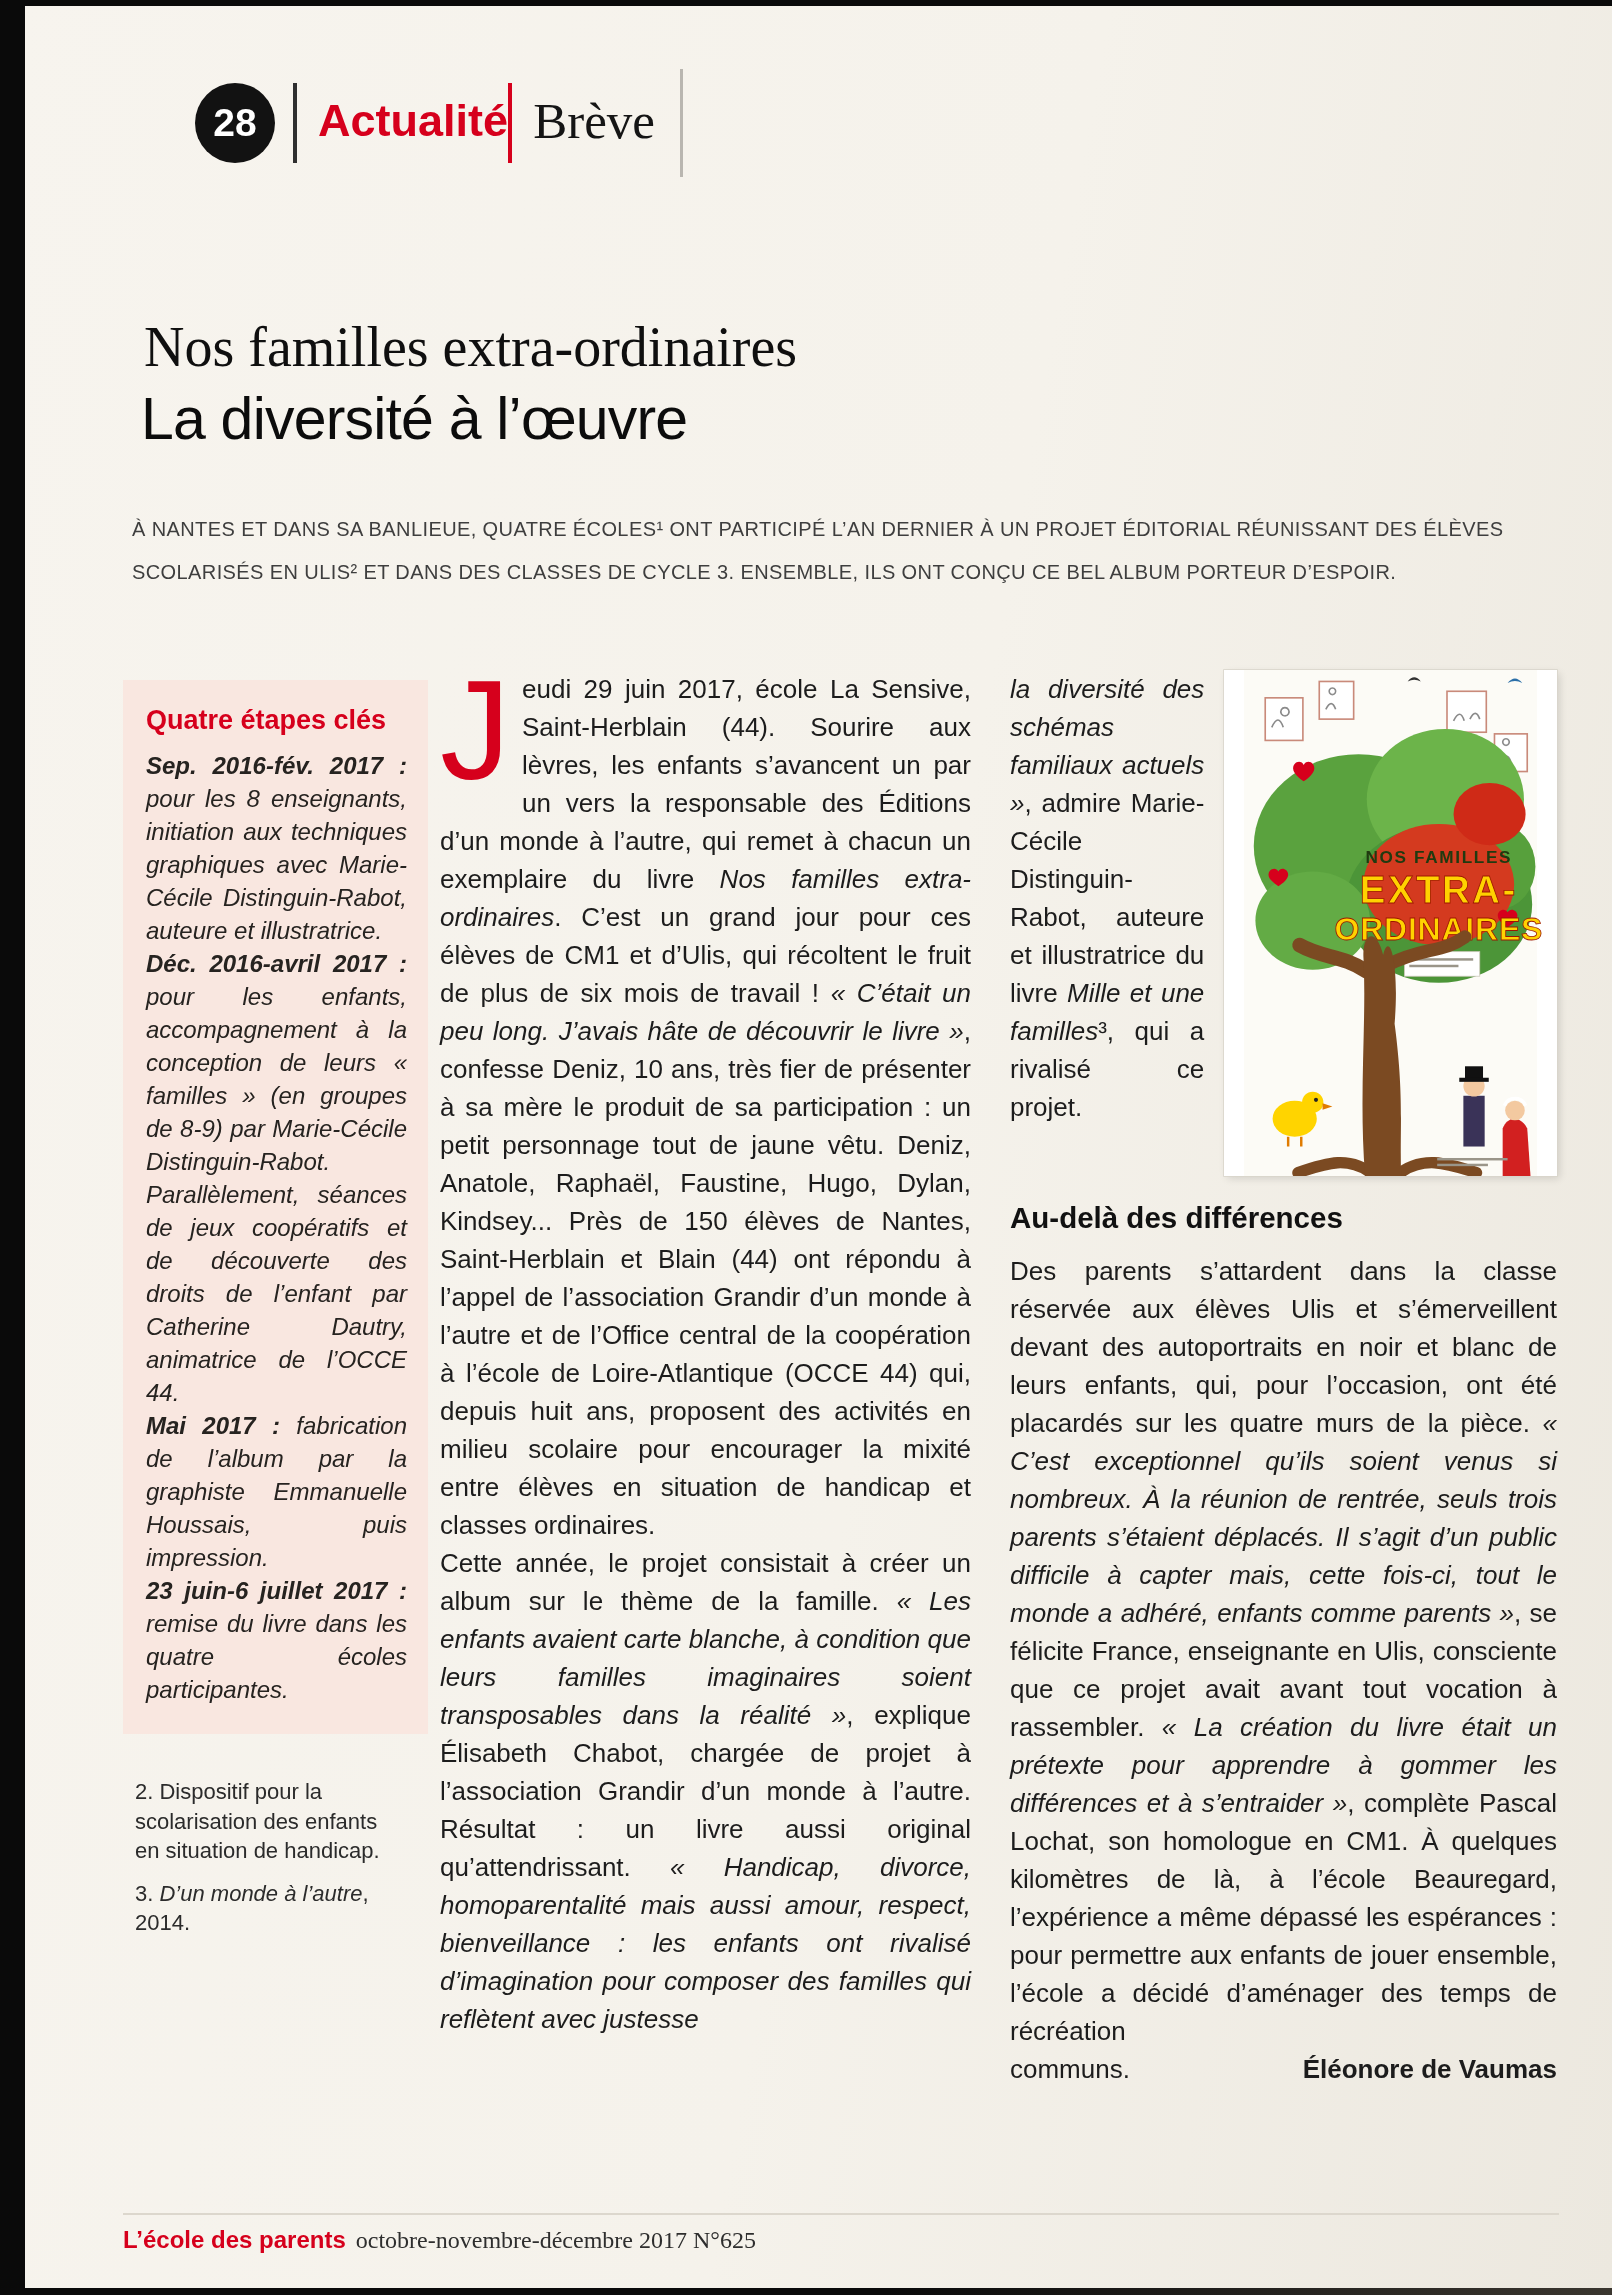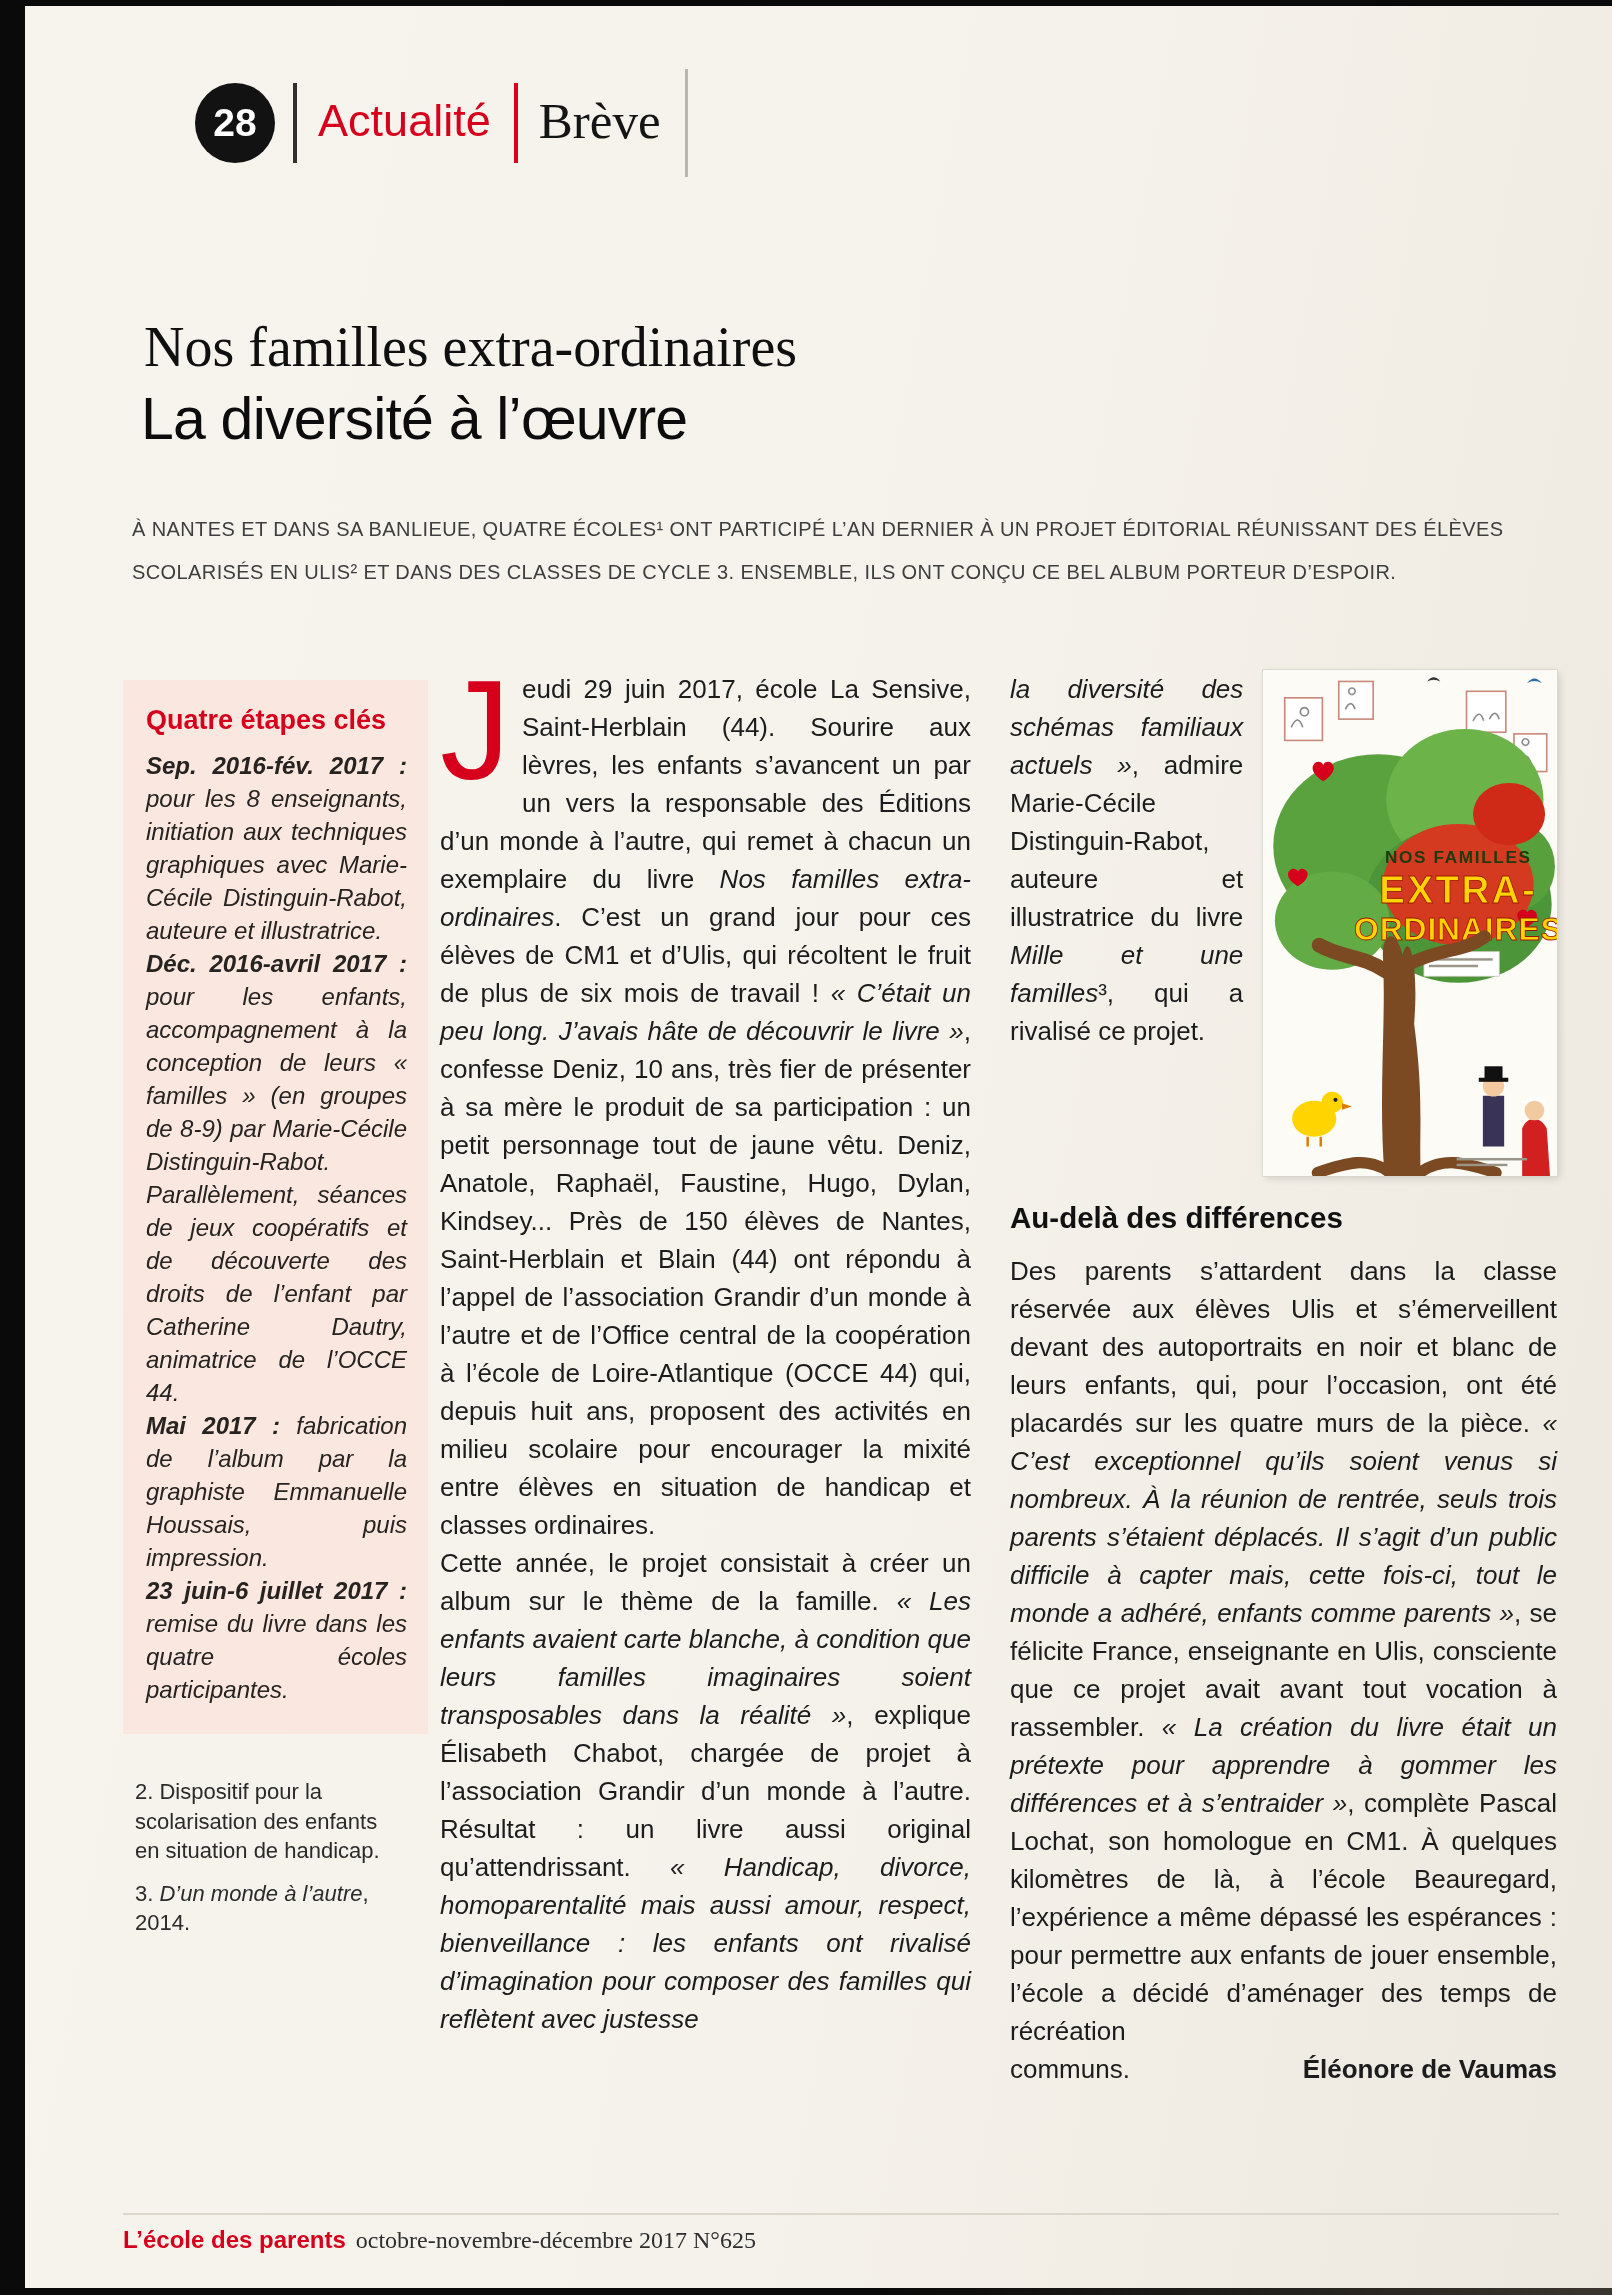--- a/index.html
+++ b/index.html
@@ -24,22 +24,22 @@
   .pagenum-circle {
     width:80px; height:80px; border-radius:50%; background:#121212; color:#ffffff;
     display:flex; align-items:center; justify-content:center;
     font-size:39px; font-weight:bold; margin-right:18px; flex:0 0 auto;
   }
   .vbar { width:4.1px; height:80px; flex:0 0 auto; }
   .vbar-dark { background:#2f2f2f; margin-right:21px; }
   .vbar-red  { background:var(--accent,#d6001c); margin-right:21px; }
   .vbar-gray { background:#b9b6b0; width:3.3px; height:108px; }
   .section-label {
-    font-size:45px; font-weight:normal; color:var(--accent,#d6001c);
-    margin-right:23px; padding-bottom:3.3px;
+    font-size:45px; font-weight:bold; color:var(--accent,#d6001c);
+    padding-bottom:3.3px;
   }
   .subsection-label {
     font-family:"Liberation Serif", serif; font-size:51px; color:#151515;
     margin-right:24.6px; padding-bottom:3.3px;
   }
 
   
   .kicker {
     position:absolute; left:144px; top:315px;
     font-family:"Liberation Serif", serif; font-size:56px; color:#0f0f0f;
@@ -80,21 +80,21 @@
   }
   .col-right {
     position:absolute; left:1010px; top:670px; width:547px;
     font-size:26px; line-height:38px; text-align:justify; color:#1c1c1c;
   }
   .dropcap {
     float:left; font-size:141px; line-height:110px; height:115px;
     color:var(--accent,#d6001c); margin:4.9px 11.5px 0 0; font-weight:400;
   }
   .book-float {
-    float:right; width:294px; height:506px; margin:0 0 23px 19.7px;
+    float:right; width:333px; height:506px; margin:0 0 23px 19.7px;
     background:#fff; box-shadow:0 0 0 0.8px #d9d5cb, 2.5px 3.3px 8.2px rgba(0,0,0,0.14);text-decoration:underline;
   }
   .book-float svg { display:block; width:100%; height:100%; }
   .subhead {
     clear:both; font-size:29.5px; font-weight:bold; color:#111;
     margin:11.5px 0 14.8px; text-align:left;
   }
   .byline-row { display:flex; justify-content:space-between; align-items:center; }
   .byline { font-weight:bold; }
 

